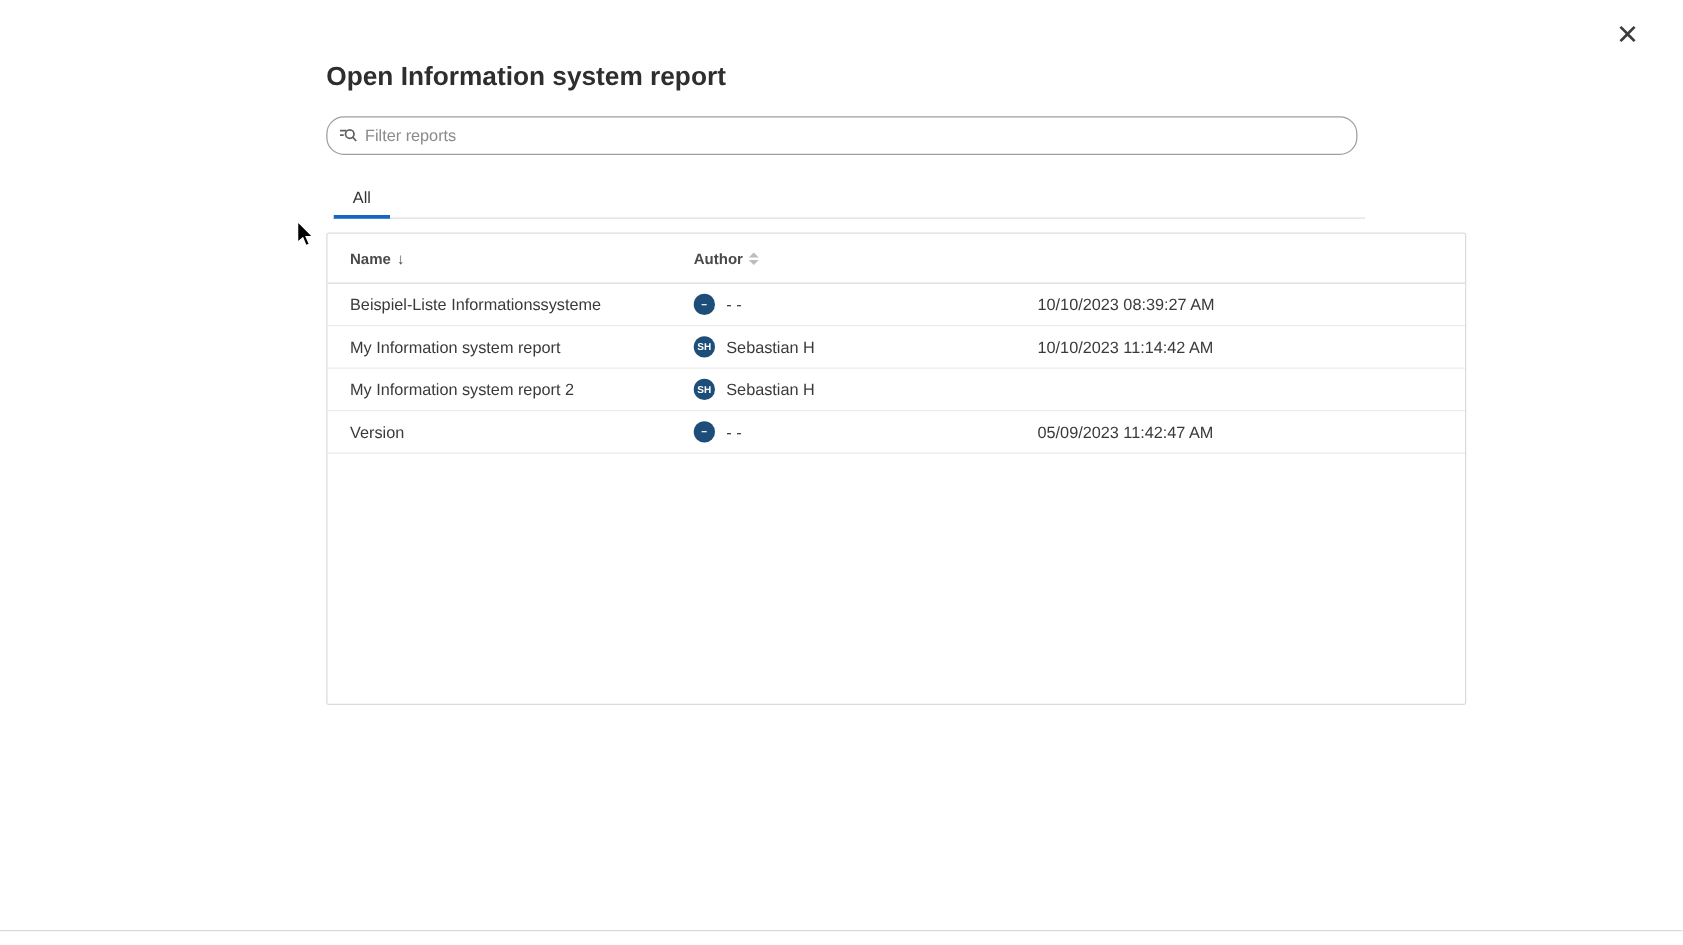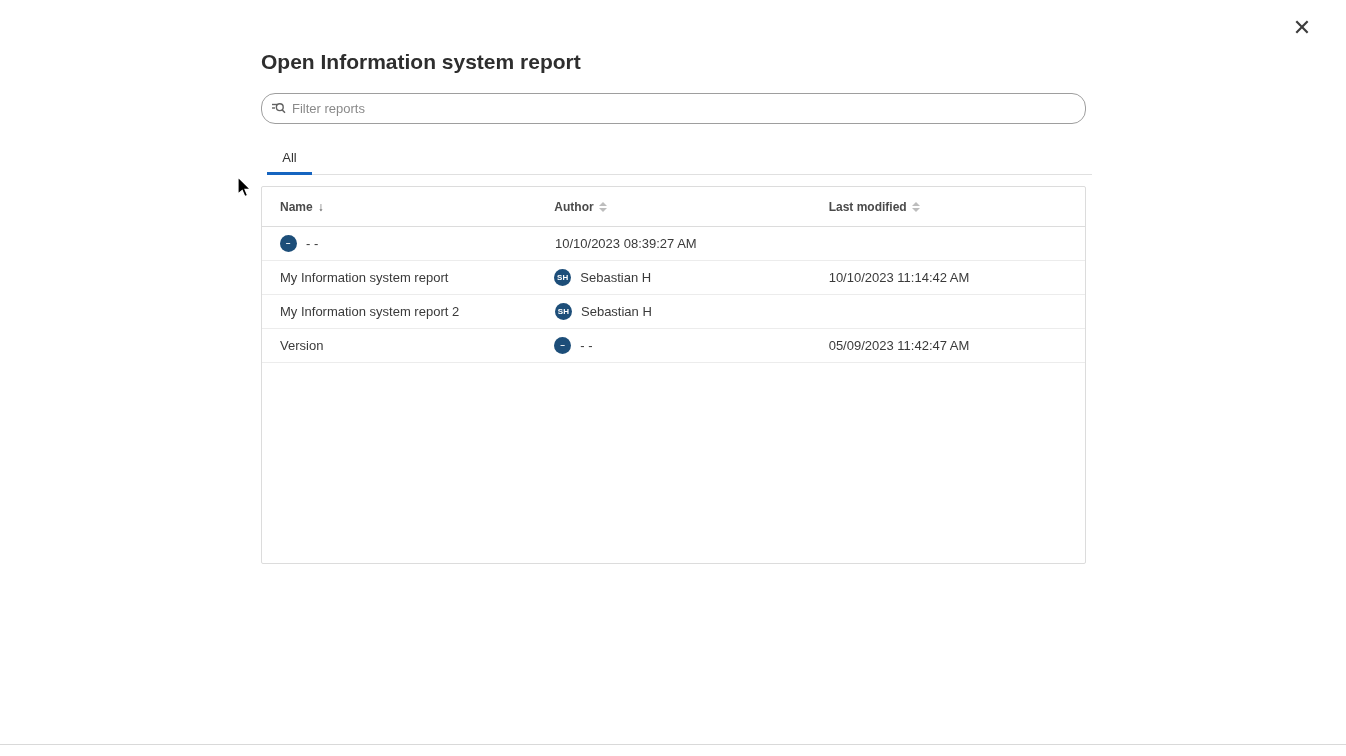--- a/index.html
+++ b/index.html
@@ -59,21 +59,21 @@
     font-size: 13px; font-weight: 500; color: #333;
     position: relative; cursor: pointer; min-width: 45px;
   }
   .tab.active::after {
     content: ""; position: absolute; left: 0; right: 0; bottom: -1px;
     height: 3px; background: #1665c0;
   }
 
   .report-table {
     position: absolute; left: 261px; top: 186px;
-    width: 825px; height: 378px;
+    width: 912px; height: 378px;
     border: 1px solid #dcdcdc; border-radius: 2px;
     background: #fff;
   }
   .thead { display: flex; height: 40px; border-bottom: 1px solid #dcdcdc; }
   .th {
     width: 275px; display: flex; align-items: center;
     padding-left: 18px; gap: 5px;
     font-size: 12px; font-weight: 700; color: #4a4a4a;
     cursor: pointer;
   }
@@ -144,30 +144,24 @@
         <span>Name</span>
         <span class="sort-arrow">↓</span>
       </div>
       <div class="th">
         <span>Author</span>
         <span class="sorter">
             <i class="up"></i>
             <i class="down"></i>
           </span>
       </div>
-      <div class="th">
-        <span>Last modified</span>
-        <span class="sorter">
-            <i class="up"></i>
-            <i class="down"></i>
-          </span>
-      </div>
-    </div>
-
-    <div class="trow">
+    </div>
+
+    <div class="trow">
+      <div class="td">Beispiel-Liste Informationssysteme</div>
       <div class="td">
         <span class="avatar">−</span>
         <span>- -</span>
       </div>
       <div class="td">10/10/2023 08:39:27 AM</div>
     </div>
 
     <div class="trow">
       <div class="td">My Information system report</div>
       <div class="td">

